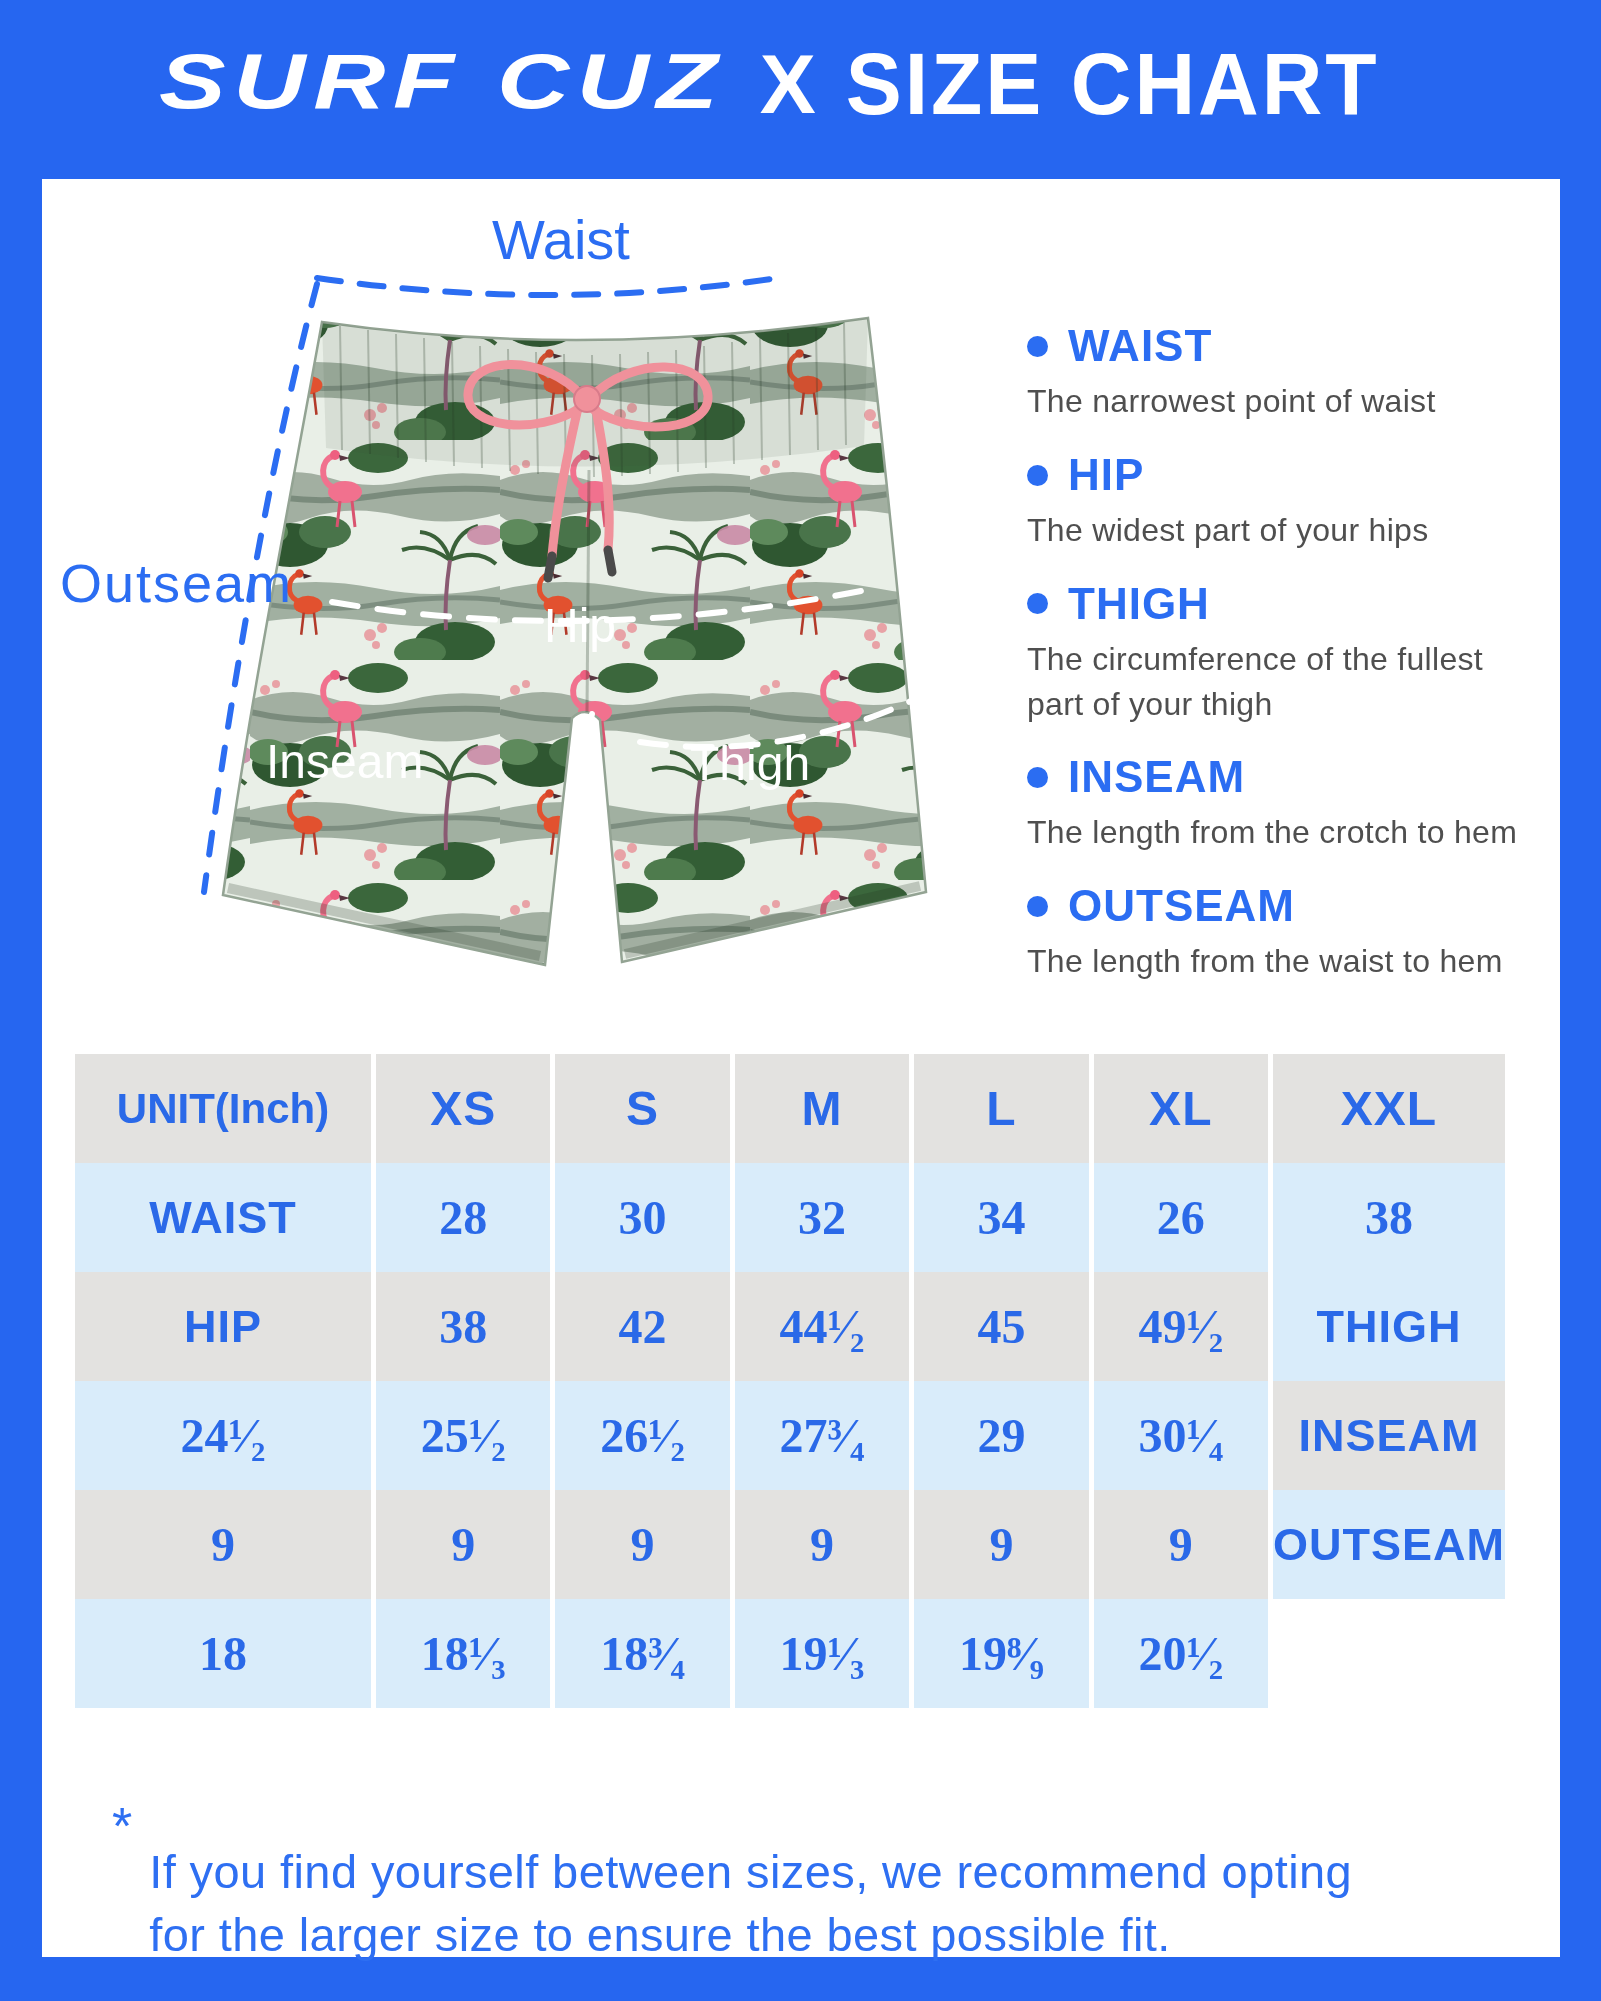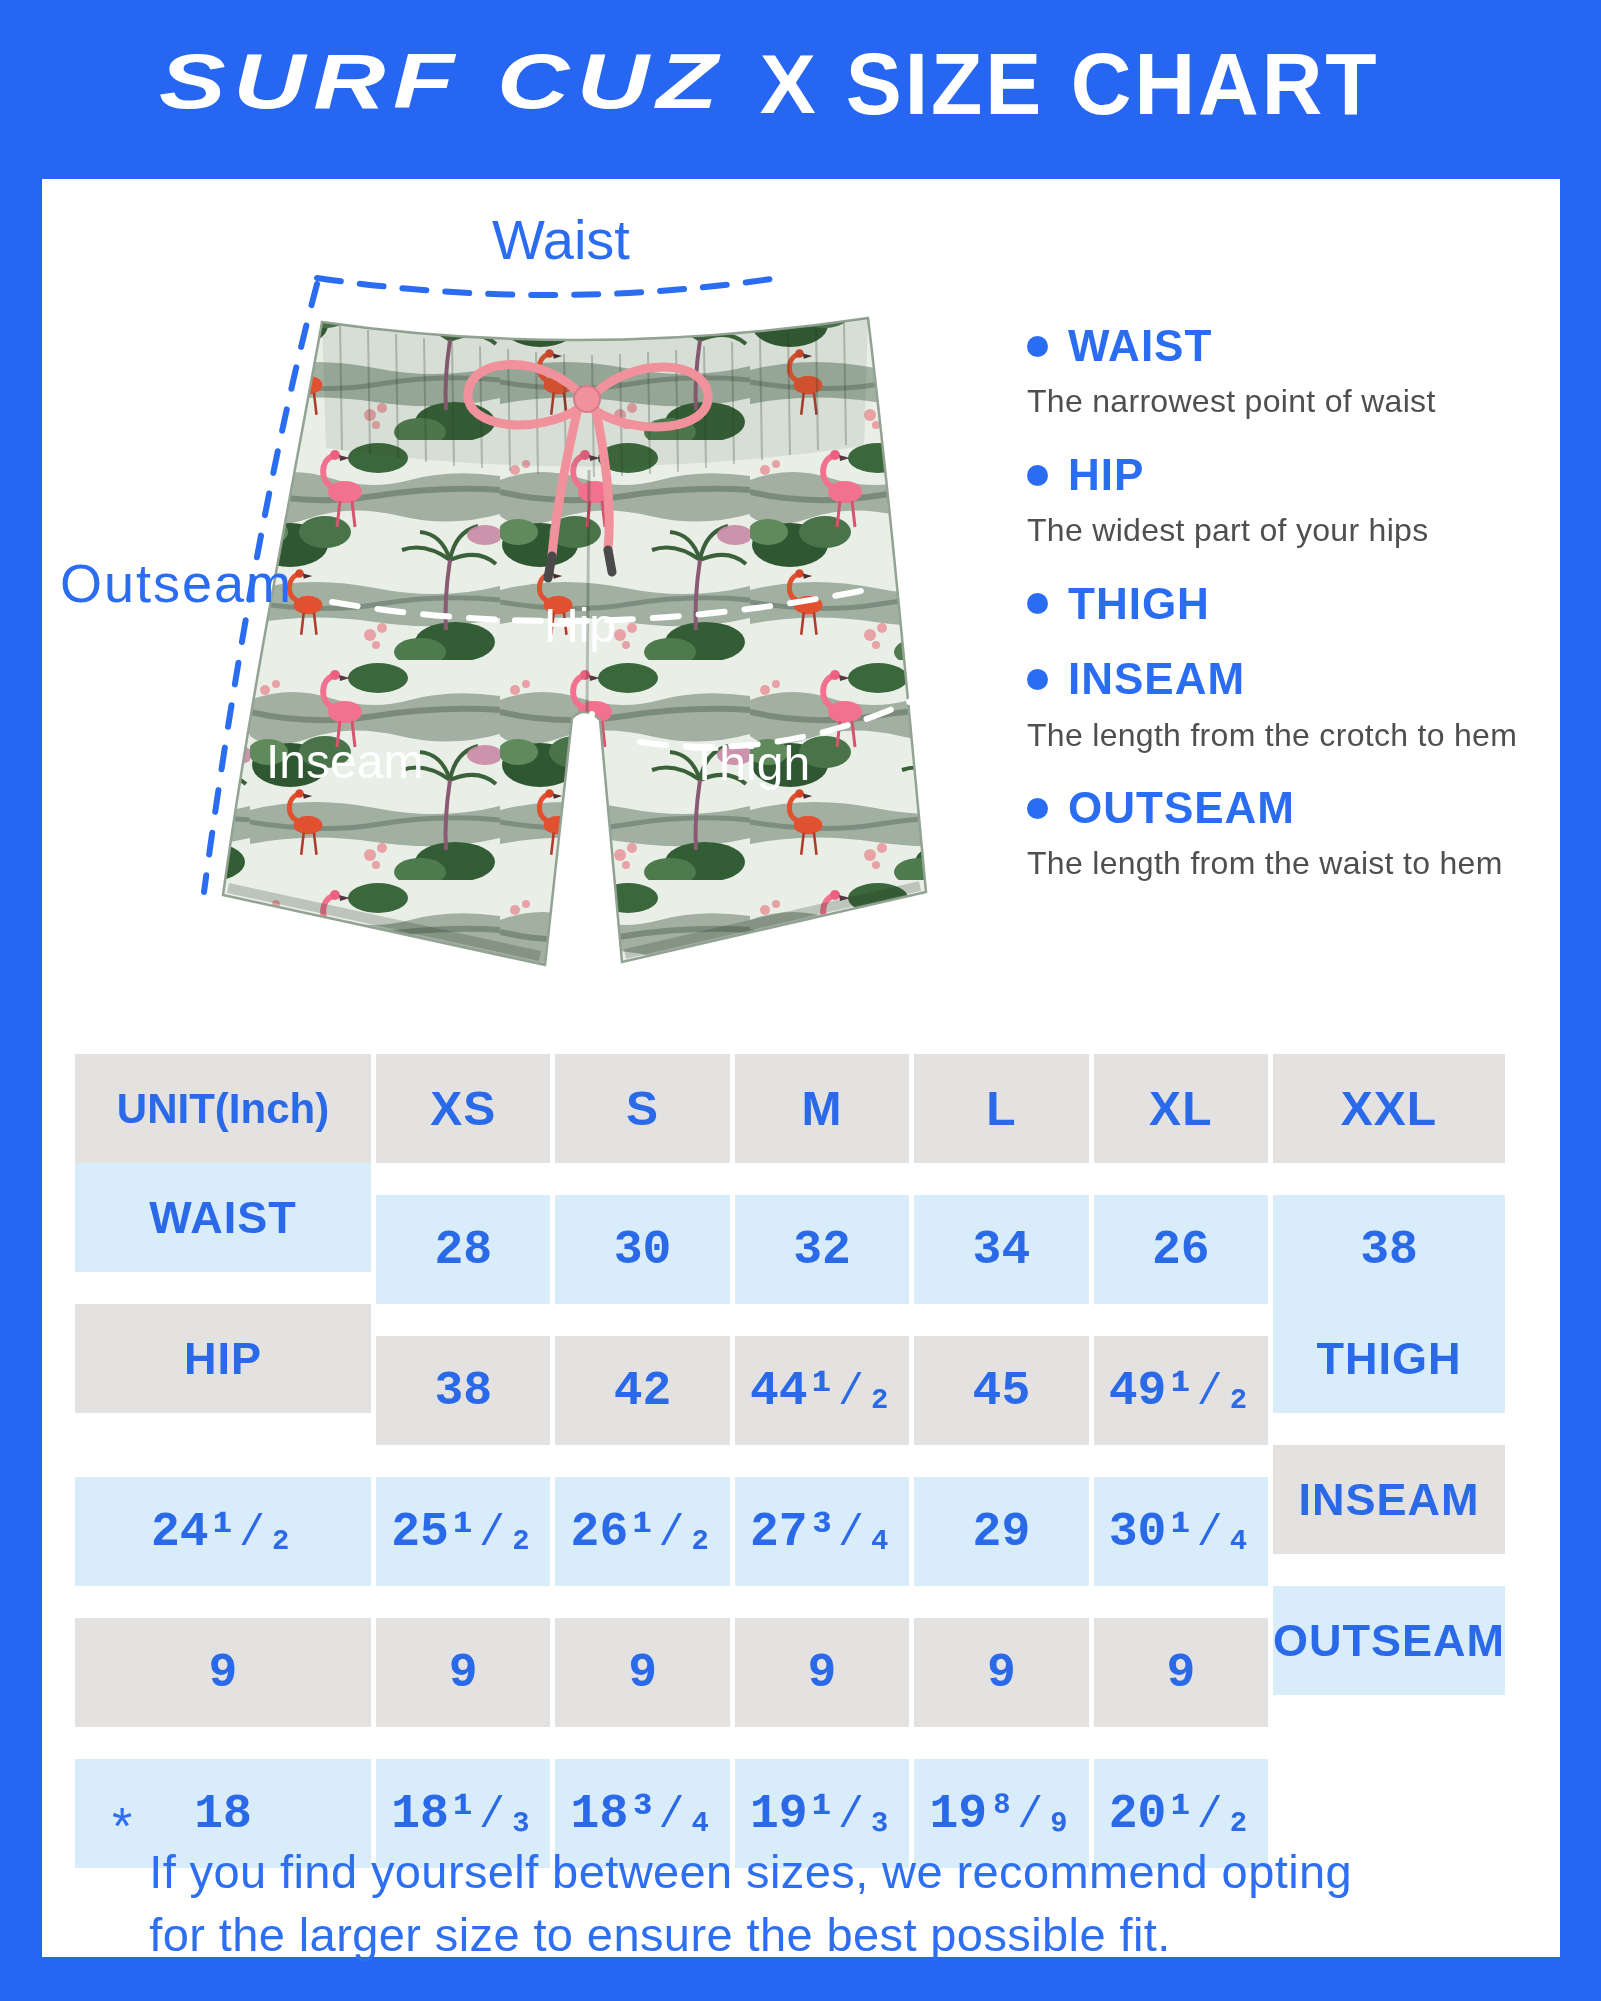--- a/index.html
+++ b/index.html
@@ -72,21 +72,21 @@
   .cell {
     height: 109px;
     display: flex; align-items: center; justify-content: center;
     color: #2A69E8; font-weight: bold;
   }
   .cell.gray { background: #E3E2E0; }
   .cell.blue { background: #D9ECFA; }
   .cell.unit { font-size: 42px; }
   .cell.size { font-size: 48px; letter-spacing: 1px; }
   .cell.rowlabel { font-size: 45px; letter-spacing: 1px; }
-  .cell.val { font-size: 48px; font-family: Liberation Mono, monospace; margin-top: 32px; }
+  .cell.val { font-size: 48px; font-family: Liberation Serif, serif; }
 
   
   .footnote {
     position: absolute; left: 112px; top: 1794px;
     display: flex; color: #2E6FF2;
   }
   .footnote .star { font-size: 52px; line-height: 1.25; margin-right: 17px; }
   .footnote .lines { font-size: 47px; line-height: 1.34; letter-spacing: 0.4px; margin-top: 47px; }
 </style>
 </head>
@@ -209,20 +209,21 @@
         <span class="dot"></span>
         <span class="guide-term">HIP</span>
       </div>
       <div class="guide-def">The widest part of your hips</div>
     </div>
     <div class="guide-item">
       <div class="guide-term-row">
         <span class="dot"></span>
         <span class="guide-term">THIGH</span>
       </div>
+      <div class="guide-def">The circumference of the fullest part of your thigh</div>
     </div>
     <div class="guide-item">
       <div class="guide-term-row">
         <span class="dot"></span>
         <span class="guide-term">INSEAM</span>
       </div>
       <div class="guide-def">The length from the crotch to hem</div>
     </div>
     <div class="guide-item">
       <div class="guide-term-row">

